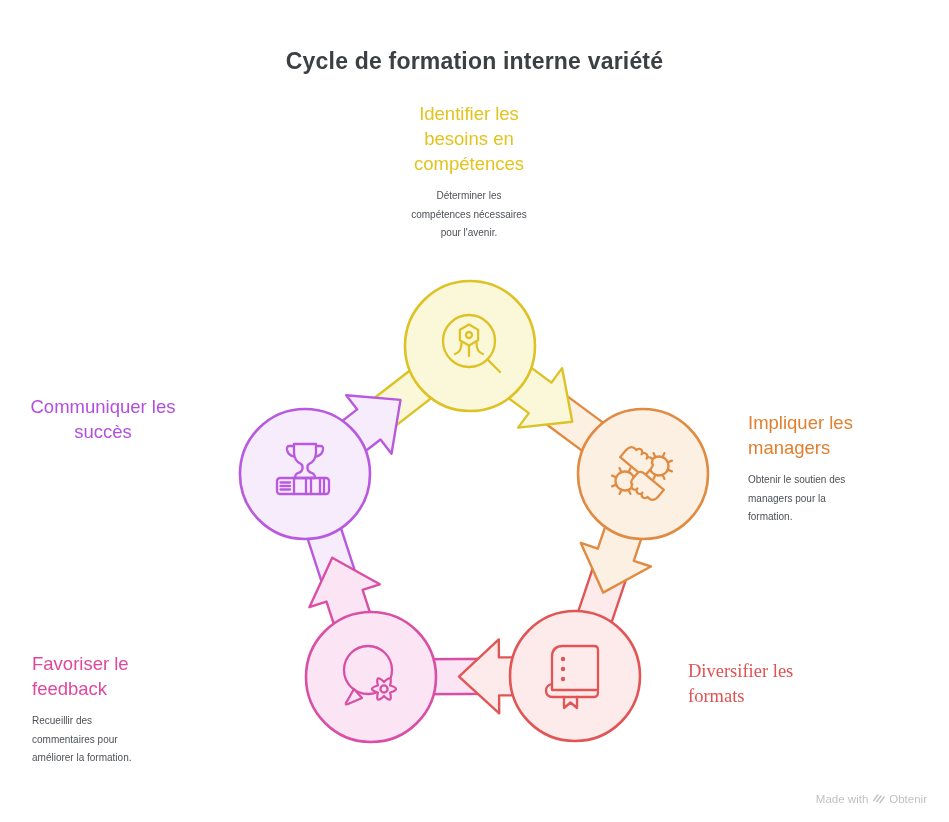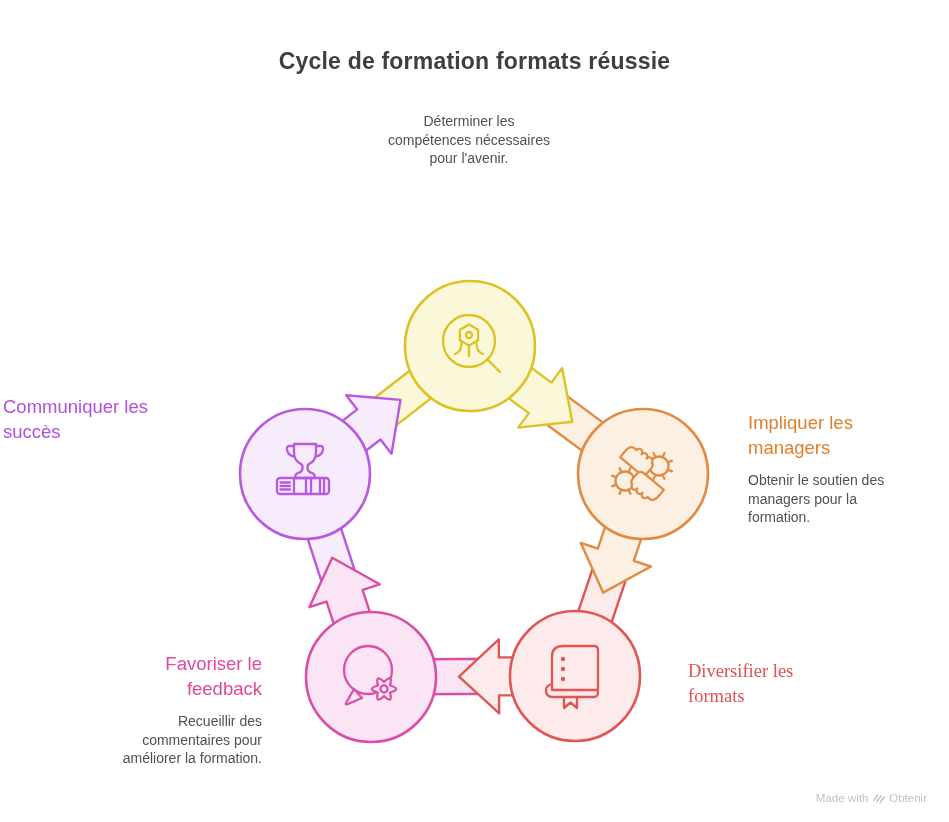--- a/index.html
+++ b/index.html
@@ -3,36 +3,36 @@
 <meta charset="utf-8">
 <style>
   html,body{margin:0;padding:0;background:#fff;}
   .canvas{position:relative;width:949px;height:822px;background:#ffffff;overflow:hidden;
           font-family:"Liberation Sans",sans-serif;}
   #cycle-svg{position:absolute;left:0;top:0;width:949px;height:822px;}
   .title{position:absolute;left:0;top:48px;width:100%;text-align:center;
          font-size:23px;font-weight:700;color:#3C4043;letter-spacing:0.2px;}
   .step-text{position:absolute;}
   .step-label{font-size:18.5px;line-height:25px;font-weight:500;white-space:pre-line;}
-  .step-desc{font-size:14px;line-height:18.5px;color:#4D5156;white-space:pre-line;margin-top:11px;}
+  .step-desc{font-size:10px;line-height:18.5px;color:#4D5156;white-space:pre-line;margin-top:11px;}
   .pos-0{left:339px;top:101px;width:260px;text-align:center;}
   .pos-1{left:748px;top:394px;width:200px;text-align:left;}
   .pos-2{left:688px;top:659px;width:240px;text-align:left;}
-  .pos-3{right:687px;top:651px;width:230px;text-align:right;}
-  .pos-4{right:746px;top:394px;width:200px;text-align:left;}
-  .watermark{position:absolute;top:792px;right:22px;display:flex;gap:4px;
+  .pos-3{right:687px;top:651px;width:230px;}
+  .pos-4{right:746px;top:394px;width:200px;text-align:center;}
+  .watermark{position:absolute;top:792px;right:22px;display:flex;align-items:center;gap:4px;
              font-size:11.5px;color:#BFC2C4;}
   .napkin-logo{width:13px;height:13px;display:block;}
 </style>
 </head>
 <body>
 
 <div class="canvas">
 
-  <div class="title" style="color: rgb(60, 64, 67);">Cycle de formation formats réussie</div>
+  <div class="title" style="color: rgb(60, 64, 67);">Cycle de formation interne variété</div>
 
   <svg id="cycle-svg" viewBox="0 0 949 822">
       <polygon points="542.5,377.9 653.4,459.9 632.6,488.1 521.7,406.0" fill="#FCF0E2" stroke="#E18A41" stroke-width="2.4" stroke-linejoin="round"></polygon>
       <polygon points="503.8,347.4 551.4,382.6 562.1,368.1 572.3,421.7 518.1,427.6 528.8,413.1 481.2,377.9 508.6,374.5" fill="#FBF7D9" stroke="#DDC226" stroke-width="2.4" stroke-linejoin="round"></polygon>
       <polygon points="635.6,550.8 591.6,681.6 558.4,670.4 602.4,539.6" fill="#FDEBEB" stroke="#E25555" stroke-width="2.4" stroke-linejoin="round"></polygon>
       <polygon points="652.1,506.6 633.8,560.8 650.9,566.5 603.1,592.6 580.8,542.9 597.8,548.6 616.1,494.5 627.7,519.5" fill="#FCF0E2" stroke="#E18A41" stroke-width="2.4" stroke-linejoin="round"></polygon>
       <polygon points="509.1,693.8 371.1,694.5 370.9,659.5 508.9,658.8" fill="#FBE5F4" stroke="#DA4FA6" stroke-width="2.4" stroke-linejoin="round"></polygon>
       <polygon points="547.1,695.1 499.1,695.4 499.2,713.4 459.0,676.6 498.8,639.4 498.9,657.4 546.9,657.1 527.0,676.2" fill="#FDEBEB" stroke="#E25555" stroke-width="2.4" stroke-linejoin="round"></polygon>
       <polygon points="331.0,610.6 288.4,479.4 321.6,468.6 364.3,599.8" fill="#F7ECFB" stroke="#B859DF" stroke-width="2.4" stroke-linejoin="round"></polygon>
       <polygon points="344.3,656.2 326.5,601.6 309.4,607.2 332.2,557.7 379.8,584.3 362.6,589.9 380.4,644.5 356.2,631.4" fill="#FBE5F4" stroke="#DA4FA6" stroke-width="2.4" stroke-linejoin="round"></polygon>
@@ -98,20 +98,23 @@
         <line x1="-24.5" y1="15.5" x2="-15" y2="15.5"></line>
         <line x1="-11" y1="4" x2="-11" y2="20"></line>
         <line x1="1" y1="4" x2="1" y2="20"></line>
         <line x1="6" y1="4" x2="6" y2="20"></line>
         <line x1="15" y1="4" x2="15" y2="20"></line>
         <line x1="19" y1="4" x2="19" y2="20"></line>
       </g>
     </svg>
 
   <div class="step-text pos-0">
+    <div class="step-label" style="color: rgb(227, 195, 30);">Identifier les
+besoins en
+compétences</div>
     <div class="step-desc" style="color: rgb(77, 81, 86);">Déterminer les
 compétences nécessaires
 pour l'avenir.</div>
   </div>
 
   <div class="step-text pos-1">
     <div class="step-label" style="color: rgb(224, 127, 46); margin-top: 16px;">Impliquer les
 managers</div>
     <div class="step-desc" style="color: rgb(77, 81, 86);">Obtenir le soutien des
 managers pour la

